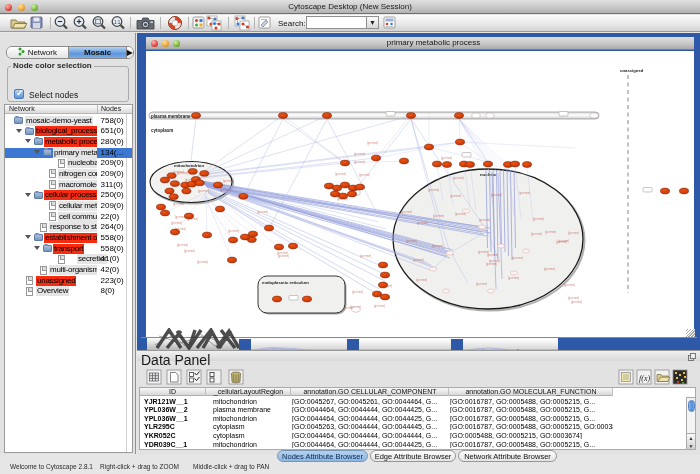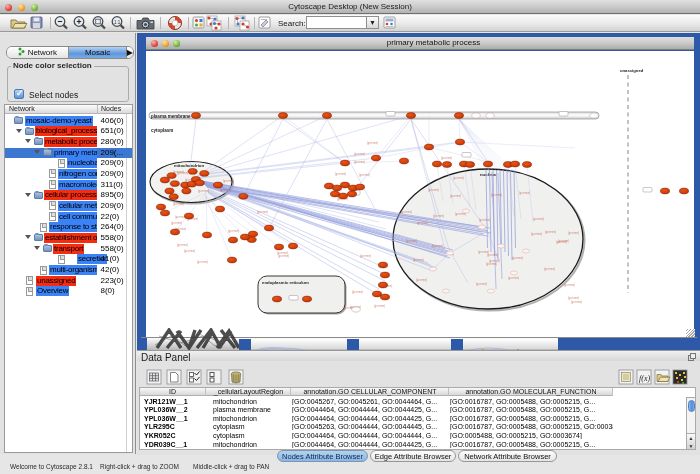--- a/index.html
+++ b/index.html
@@ -18,39 +18,39 @@
 #searchlbl{position:absolute;left:278px;top:3.5px;font-size:8px;color:#111;}
 #searchbox{position:absolute;left:306px;top:1px;width:60px;height:13px;background:#fff;border:1px solid #8f8f8f;border-right:none;}
 #searcharrow{position:absolute;left:366px;top:1px;width:13px;height:13px;background:linear-gradient(#fcfcfc,#d8d8d8);border:1px solid #8f8f8f;font-size:7px;color:#222;text-align:center;line-height:12px;}
 
 #cpanel{left:0;top:33px;width:136px;height:421px;background:#e2e2e2;border-right:1px solid #8f8f8f;}
 #cphead{position:absolute;left:0;top:0;width:135px;height:11px;background:linear-gradient(#f4f4f4,#d6d6d6);border-bottom:1px solid #b0b0b0;}
 #cphead span{position:absolute;left:4px;top:1px;font-size:8px;color:#1a1a1a;}
 #tabs{position:absolute;left:6px;top:13px;width:128px;height:13px;border:1px solid #8a8a8a;border-radius:6px;background:#fff;overflow:hidden;display:flex;}
 #tabs .seg{font-size:8px;color:#111;text-align:center;line-height:12px;}
 #tabnet{width:62px;background:linear-gradient(#fff,#e3e3e3);}
-#tabmos{width:59px;background:linear-gradient(#b5d2f1,#5e97dd 60%,#79abe4);font-weight:normal;color:#10335e;border-left:1px solid #8a8a8a;border-right:1px solid #8a8a8a;}
+#tabmos{width:59px;background:linear-gradient(#b5d2f1,#5e97dd 60%,#79abe4);font-weight:bold;color:#10335e;border-left:1px solid #8a8a8a;border-right:1px solid #8a8a8a;}
 #tabarr{flex:1;background:linear-gradient(#fff,#e3e3e3);font-size:8px;line-height:13px;}
 #grpbox{position:absolute;left:7px;top:33px;width:122px;height:36px;border:1px solid #ababab;border-radius:3px;}
 #grplbl{position:absolute;left:11px;top:28px;background:#e2e2e2;padding:0 2px;font-size:8px;font-weight:bold;color:#2a2a2a;}
 #combo{position:absolute;left:12px;top:39px;width:111px;height:13px;border:1px solid #8f9bb0;border-radius:4px;background:linear-gradient(#fff,#e6e6e6);overflow:hidden;}
 #combo span{position:absolute;left:8px;top:1.5px;font-size:8px;color:#111;}
 #combobtn{position:absolute;right:0;top:0;width:13px;height:13px;background:linear-gradient(#a8cdf4,#4c8ad8 55%,#6ba2e2);border-left:1px solid #7a8aa8;color:#fff;font-size:5px;line-height:5px;text-align:center;}
 #chk{position:absolute;left:14px;top:56px;width:10px;height:10px;border:1px solid #4a7ab8;border-radius:2px;background:linear-gradient(#b6d4f2,#5d93d8);}
 #chk:after{content:"✓";position:absolute;left:1px;top:-2px;color:#fff;font-size:9px;font-weight:bold;}
 #chklbl{position:absolute;left:29px;top:57px;font-size:8.5px;color:#111;}
 
 #tree{position:absolute;left:4px;top:71px;width:129px;height:349px;background:#fff;border:1px solid #9a9a9a;overflow:hidden;}
 #treehead{position:absolute;left:0;top:0;width:127px;height:9px;background:linear-gradient(#fcfcfc,#dadada);border-bottom:1px solid #b5b5b5;font-size:7px;color:#222;}
 #treehead .n1{position:absolute;left:4px;top:0;}
 #treehead .n2{position:absolute;left:96px;top:0;}
 #treehead .sep{position:absolute;left:92px;top:0;width:1px;height:9px;background:#bbb;}
 .trow{position:absolute;left:0;width:127px;height:10px;font-size:8px;color:#000;letter-spacing:-0.25px;}
 .trow .lbl{position:absolute;top:0;padding:0 1px;height:10px;line-height:10px;white-space:nowrap;overflow:hidden;}
-.g{background:#3b82f6;}
+.g{background:#e5e5e5;}
 .r{background:#f52c10;}
 .cnt{position:absolute;left:95.5px;top:0;line-height:10px;letter-spacing:0;}
 .arr{position:absolute;top:2.5px;width:0;height:0;border-left:3.5px solid transparent;border-right:3.5px solid transparent;border-top:4.5px solid #555;}
 .fold{position:absolute;top:1.5px;width:9px;height:7px;background:linear-gradient(#a8c0dc,#7795bb);border:1px solid #5e7da6;border-radius:1px;}
 .fold:before{content:"";position:absolute;left:0;top:-2px;width:4px;height:2px;background:#7795bb;border-radius:1px 1px 0 0;}
 .file{position:absolute;top:0.5px;width:7px;height:9px;background:#fff;border:1px solid #999;}
 .file:before{content:"";position:absolute;right:0;top:0;width:3px;height:3px;background:#ddd;border-left:1px solid #999;border-bottom:1px solid #999;}
 .selrow{background:#3c77d2;}
 
 #mdi{left:137px;top:33px;width:563px;height:317px;background:#2e58a8;}
@@ -60,21 +60,21 @@
 #canvas{left:146px;top:51px;width:548px;height:286px;background:#fff;}
 #grip{left:686px;top:329px;width:9px;height:8px;background:repeating-linear-gradient(135deg,#fff 0,#fff 1px,#aaa 1px,#aaa 2px);}
 
 #strip{left:141px;top:337px;width:556px;height:13px;background:linear-gradient(#fcfcfc,#b8b8b8);border-top:1px solid #8a8a8a;}
 .bluesq{position:absolute;top:1px;width:12px;height:11px;background:#2e58a8;}
 .thumb{position:absolute;top:1px;height:10px;background:linear-gradient(#fff,#d8d8d8);}
 #stripblue{position:absolute;left:417px;top:0;width:139px;height:13px;background:#2e58a8;}
 
 #dpanel{left:137px;top:350px;width:563px;height:105px;background:#e2e2e2;border-top:1px solid #999;}
 #dphead{position:absolute;left:0;top:0;width:563px;height:10px;background:linear-gradient(#f0f0f0,#d8d8d8);}
-#dphead span{position:absolute;left:4px;top:1px;font-size:10px;color:#1a1a1a;}
+#dphead span{position:absolute;left:4px;top:1px;font-size:14px;color:#1a1a1a;}
 
 #dtable{position:absolute;left:2px;top:36px;width:557px;height:63px;background:#fff;border:1px solid #aaa;}
 #dthead{position:absolute;left:0;top:0;width:473px;height:8px;background:linear-gradient(#f8f8f8,#d8d8d8);border-bottom:1px solid #b0b0b0;border-right:1px solid #b0b0b0;font-size:7px;color:#111;}
 #dthead div{position:absolute;top:0;text-align:center;border-right:1px solid #c0c0c0;height:8px;overflow:hidden;white-space:nowrap;}
 .drow{position:absolute;left:0;width:555px;height:8.6px;font-size:7px;color:#000;white-space:nowrap;}
 .drow b{position:absolute;left:4px;font-size:7px;}
 .drow .c2{position:absolute;left:73px;}
 .drow .c3{position:absolute;left:152px;overflow:hidden;width:157px;}
 .drow .c4{position:absolute;left:310px;overflow:hidden;width:163px;}
 
@@ -226,60 +226,60 @@
     <div id="tree">
       <div id="treehead">
           <span class="n1">Network</span>
           <span class="sep"></span>
           <span class="n2">Nodes</span>
         </div>
       <div style="position:absolute;left:121px;top:9px;width:1px;height:340px;background:#d0d0d0"></div>
       <div class="trow" style="top:10.50px">
           <span class="fold" style="left:9px"></span>
           <span class="lbl g" style="left:20px;max-width:72px">mosaic-demo-yeast</span>
-          <span class="cnt">406(0)</span>
+          <span class="cnt">758(0)</span>
         </div>
       <div class="trow" style="top:21.18px">
           <span class="arr" style="left:11px"></span>
           <span class="fold" style="left:20px"></span>
           <span class="lbl r" style="left:30px;max-width:62px">biological_process</span>
           <span class="cnt">651(0)</span>
         </div>
       <div class="trow" style="top:31.86px">
           <span class="arr" style="left:20px"></span>
           <span class="fold" style="left:29px"></span>
           <span class="lbl r" style="left:39px;max-width:53px">metabolic process</span>
           <span class="cnt">280(0)</span>
         </div>
       <div class="trow selrow" style="top:42.54px">
           <span class="arr" style="left:29px"></span>
           <span class="fold" style="left:38px"></span>
           <span class="lbl g" style="left:48px;max-width:44px">primary metab</span>
-          <span class="cnt">209(...</span>
+          <span class="cnt">134(...</span>
         </div>
       <div class="trow" style="top:53.22px">
           <span class="file" style="left:53px"></span>
           <span class="lbl g" style="left:62px;max-width:30px">nucleobase-</span>
           <span class="cnt">209(0)</span>
         </div>
       <div class="trow" style="top:63.90px">
           <span class="file" style="left:44px"></span>
           <span class="lbl g" style="left:53px;max-width:39px">nitrogen compo</span>
           <span class="cnt">209(0)</span>
         </div>
       <div class="trow" style="top:74.58px">
           <span class="file" style="left:44px"></span>
           <span class="lbl g" style="left:53px;max-width:39px">macromolecule</span>
           <span class="cnt">311(0)</span>
         </div>
       <div class="trow" style="top:85.26px">
           <span class="arr" style="left:20px"></span>
           <span class="fold" style="left:29px"></span>
           <span class="lbl r" style="left:39px;max-width:53px">cellular process</span>
-          <span class="cnt">895(0)</span>
+          <span class="cnt">250(0)</span>
         </div>
       <div class="trow" style="top:95.94px">
           <span class="file" style="left:44px"></span>
           <span class="lbl g" style="left:53px;max-width:39px">cellular metabo</span>
           <span class="cnt">209(0)</span>
         </div>
       <div class="trow" style="top:106.62px">
           <span class="file" style="left:44px"></span>
           <span class="lbl g" style="left:53px;max-width:39px">cell communicat</span>
           <span class="cnt">22(0)</span>

